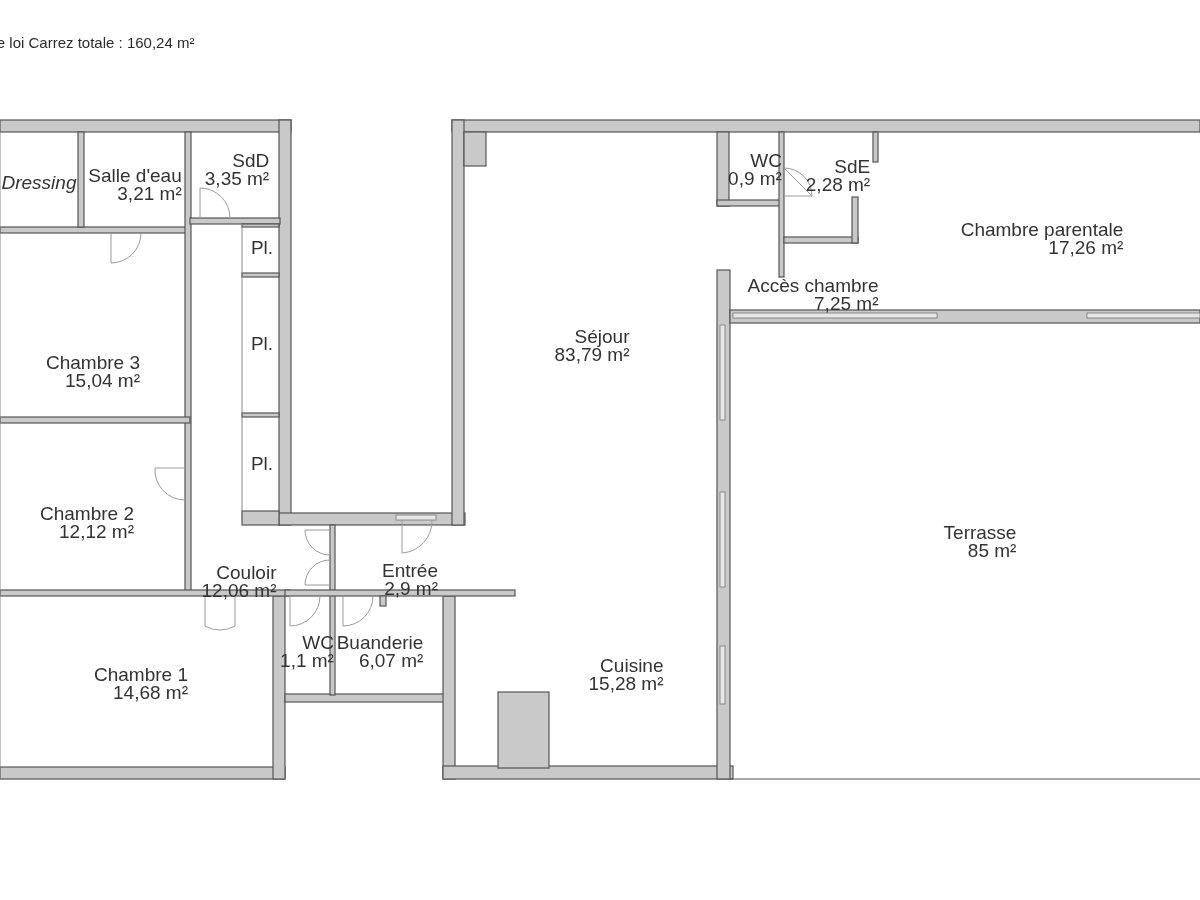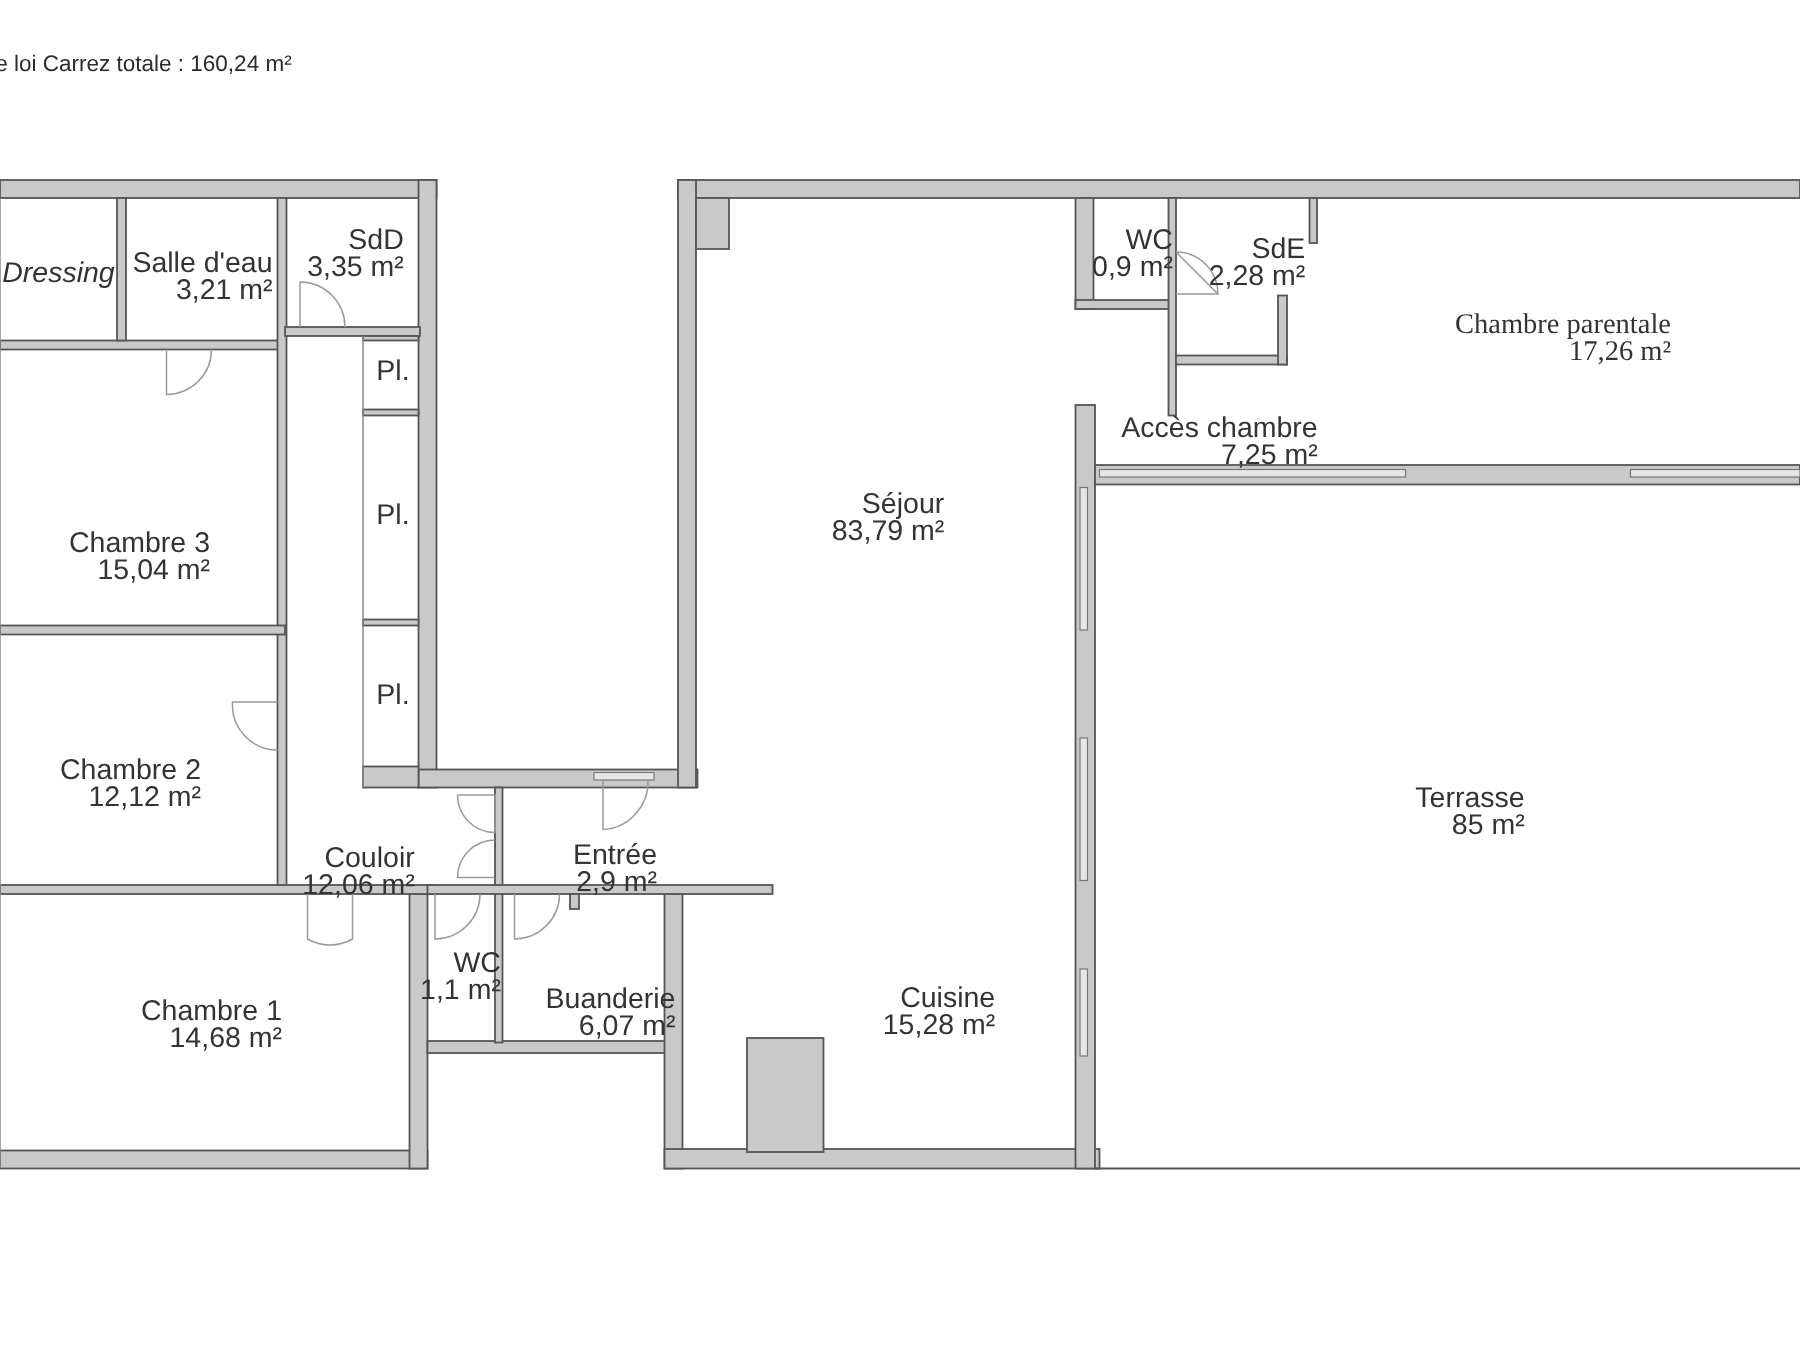--- a/index.html
+++ b/index.html
@@ -121,21 +121,21 @@
     <span>12,06 m²</span>
   </div>
 <div class="lbl" style="left:410px;top:562px;">
     <span>Entrée</span>
     <span>2,9 m²</span>
   </div>
 <div class="lbl" style="left:307px;top:634px;">
     <span>WC</span>
     <span>1,1 m²</span>
   </div>
-<div class="lbl" style="left:407px;top:634px;margin-top:24px;">
+<div class="lbl" style="left:380px;top:634px;">
     <span>Buanderie</span>
     <span>6,07 m²</span>
   </div>
 <div class="lbl" style="left:141px;top:666px;">
     <span>Chambre 1</span>
     <span>14,68 m²</span>
   </div>
 <div class="lbl" style="left:592px;top:328px;">
     <span>Séjour</span>
     <span>83,79 m²</span>
@@ -145,21 +145,21 @@
     <span>15,28 m²</span>
   </div>
 <div class="lbl" style="left:755px;top:152px;">
     <span>WC</span>
     <span>0,9 m²</span>
   </div>
 <div class="lbl" style="left:838px;top:158px;">
     <span>SdE</span>
     <span>2,28 m²</span>
   </div>
-<div class="lbl" style="left:1042px;top:208px;font-family:Liberation Serif, serif;">
+<div class="lbl" style="left:1042px;top:221px;">
     <span>Chambre parentale</span>
     <span>17,26 m²</span>
   </div>
 <div class="lbl" style="left:790px;top:277px;margin-left:23px;">
     <span>Accès chambre</span>
     <span>7,25 m²</span>
   </div>
 <div class="lbl" style="left:980px;top:524px;">
     <span>Terrasse</span>
     <span>85 m²</span>

